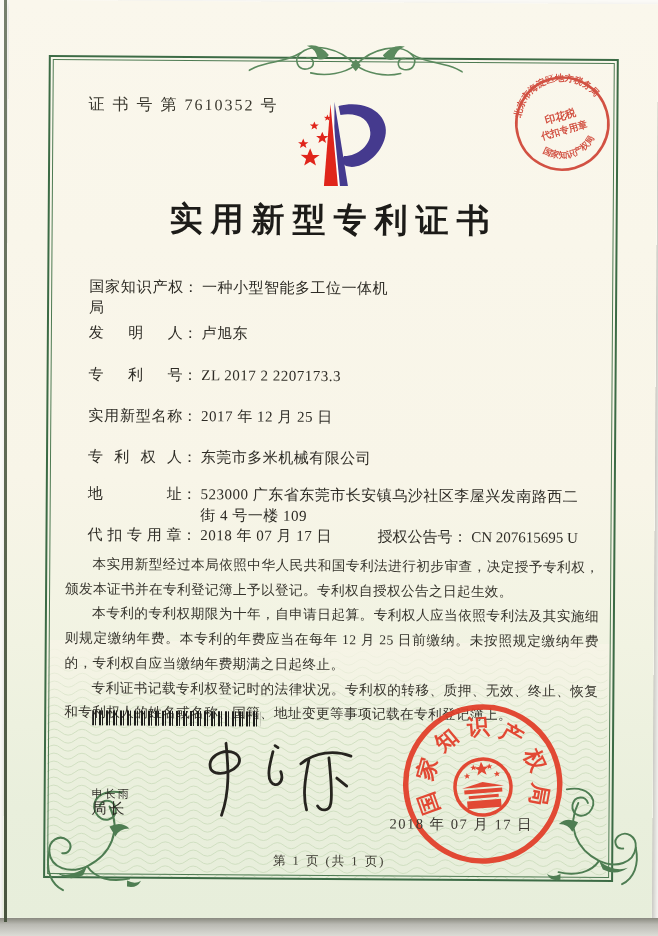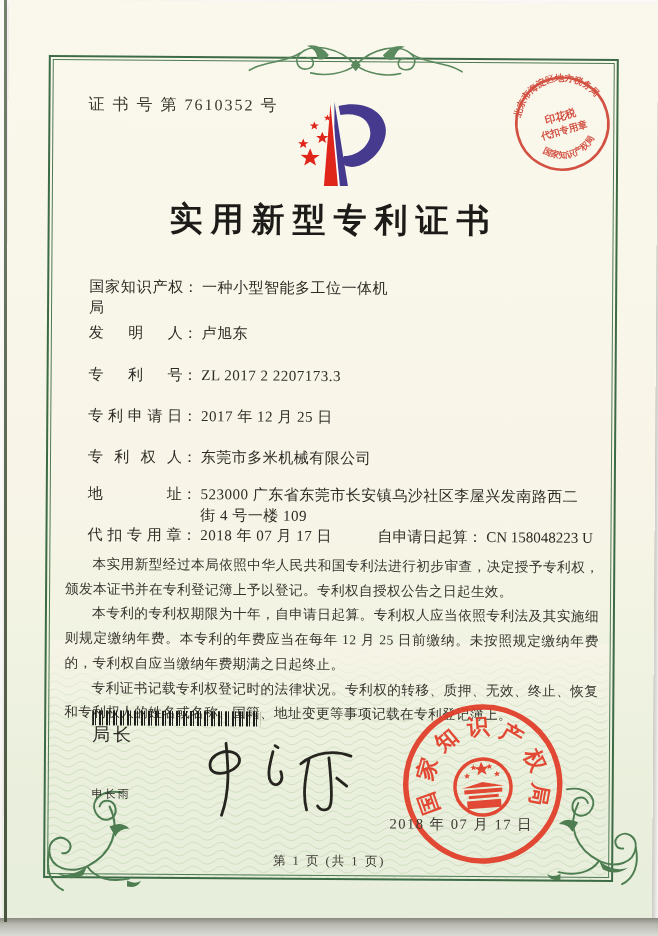--- a/index.html
+++ b/index.html
@@ -76,21 +76,21 @@
   .paragraphs p { text-indent:2em; letter-spacing:.4px; }
   
   .barcode {
     position:absolute; left:88px; top:710px; width:168px; height:15px;
     background:repeating-linear-gradient(90deg,
       #1d1d1b 0 2px, transparent 2px 3px,
       #1d1d1b 3px 4px, transparent 4px 7px,
       #1d1d1b 7px 9px, transparent 9px 10px,
       #1d1d1b 10px 11px, transparent 11px 14px);
   }
-  .signer-title { position:absolute; left:88px; top:722px; font-size:18px; letter-spacing:3px; color:#2c2a24; }
+  .signer-title { position:absolute; left:88px; top:799px; font-size:15px; letter-spacing:3px; color:#2c2a24; }
   .signer-name  { position:absolute; left:88px; top:786px; font-size:11px; letter-spacing:2px; color:#2c2a24; }
   .signature { position:absolute; left:185px; top:736px; width:165px; height:84px; }
   .seal { position:absolute; left:396px; top:698px; width:166px; height:166px; transform:rotate(-5deg); opacity:.93; }
   .seal-date {
     position:absolute; left:386px; top:812px;
     font-size:14.5px; letter-spacing:1.5px; color:#3d3a33; z-index:3;
   }
   .footer {
     position:absolute; left:41px; top:851px; width:570px;
     text-align:center; font-size:12.5px; letter-spacing:2px; color:#3a382f;
@@ -232,37 +232,37 @@
   </div>
   <div class="field-row" style="top:322px">
     <span class="f-label">发　明　人</span><span class="f-colon">：</span>
     <span class="f-value">卢旭东</span>
   </div>
   <div class="field-row" style="top:364px">
     <span class="f-label">专　利　号</span><span class="f-colon">：</span>
     <span class="f-value">ZL 2017 2 2207173.3</span>
   </div>
   <div class="field-row" style="top:405px">
-    <span class="f-label">专利申请日</span><span class="f-colon">：</span>
+    <span class="f-label">实用新型名称</span><span class="f-colon">：</span>
     <span class="f-value">2017 年 12 月 25 日</span>
   </div>
   <div class="field-row" style="top:446px">
     <span class="f-label">专 利 权 人</span><span class="f-colon">：</span>
     <span class="f-value">东莞市多米机械有限公司</span>
   </div>
   <div class="field-row" style="top:483px">
     <span class="f-label">地　　址</span><span class="f-colon">：</span>
     <span class="f-value">523000 广东省东莞市长安镇乌沙社区李屋兴发南路西二街 4 号一楼 109</span>
   </div>
   <div class="field-row" style="top:524px">
     <span class="f-label">代扣专用章</span><span class="f-colon">：</span>
     <span class="f-value">2018 年 07 月 17 日</span>
     <span class="grant-no">
-      <span>自申请日起算</span><span>：</span>
-      <span>CN 158048223 U</span>
+      <span>授权公告号</span><span>：</span>
+      <span>CN 207615695 U</span>
     </span>
   </div>
 
   <div class="paragraphs">
     <p>本实用新型经过本局依照中华人民共和国专利法进行初步审查，决定授予专利权，颁发本证书并在专利登记簿上予以登记。专利权自授权公告之日起生效。</p>
     <p>本专利的专利权期限为十年，自申请日起算。专利权人应当依照专利法及其实施细则规定缴纳年费。本专利的年费应当在每年 12 月 25 日前缴纳。未按照规定缴纳年费的，专利权自应当缴纳年费期满之日起终止。</p>
     <p>专利证书记载专利权登记时的法律状况。专利权的转移、质押、无效、终止、恢复和专利权人的姓名或名称、国籍、地址变更等事项记载在专利登记簿上。</p>
   </div>
 
   <div class="barcode"></div>

